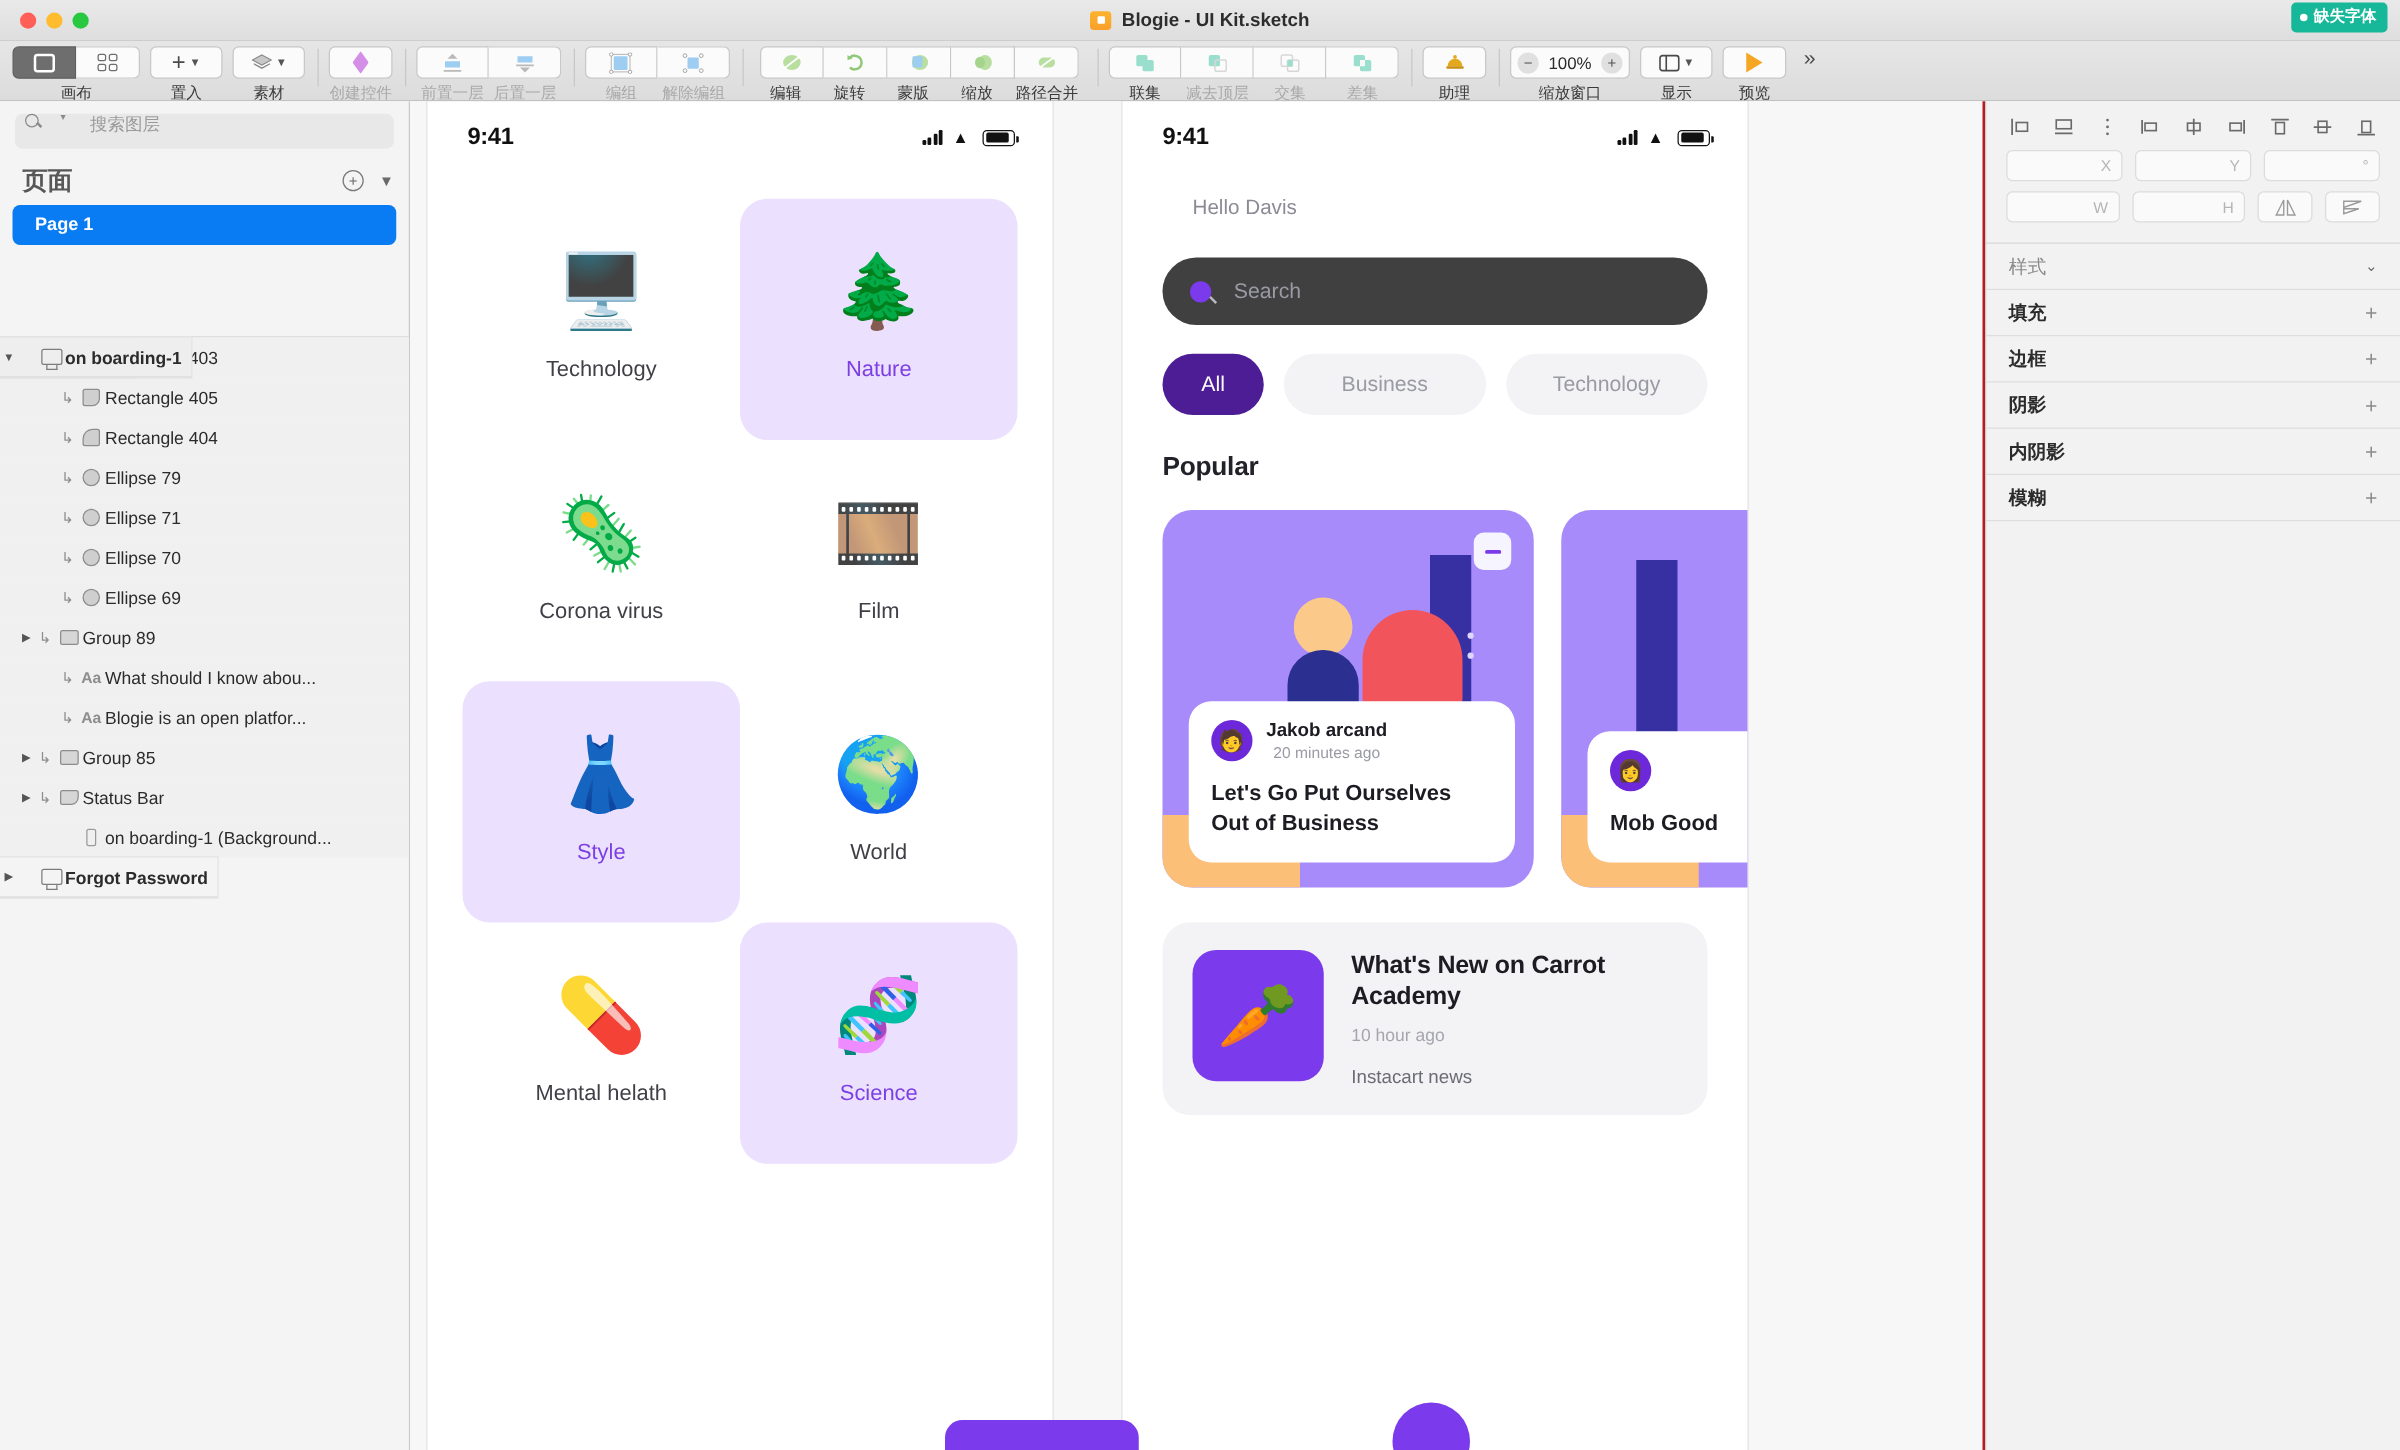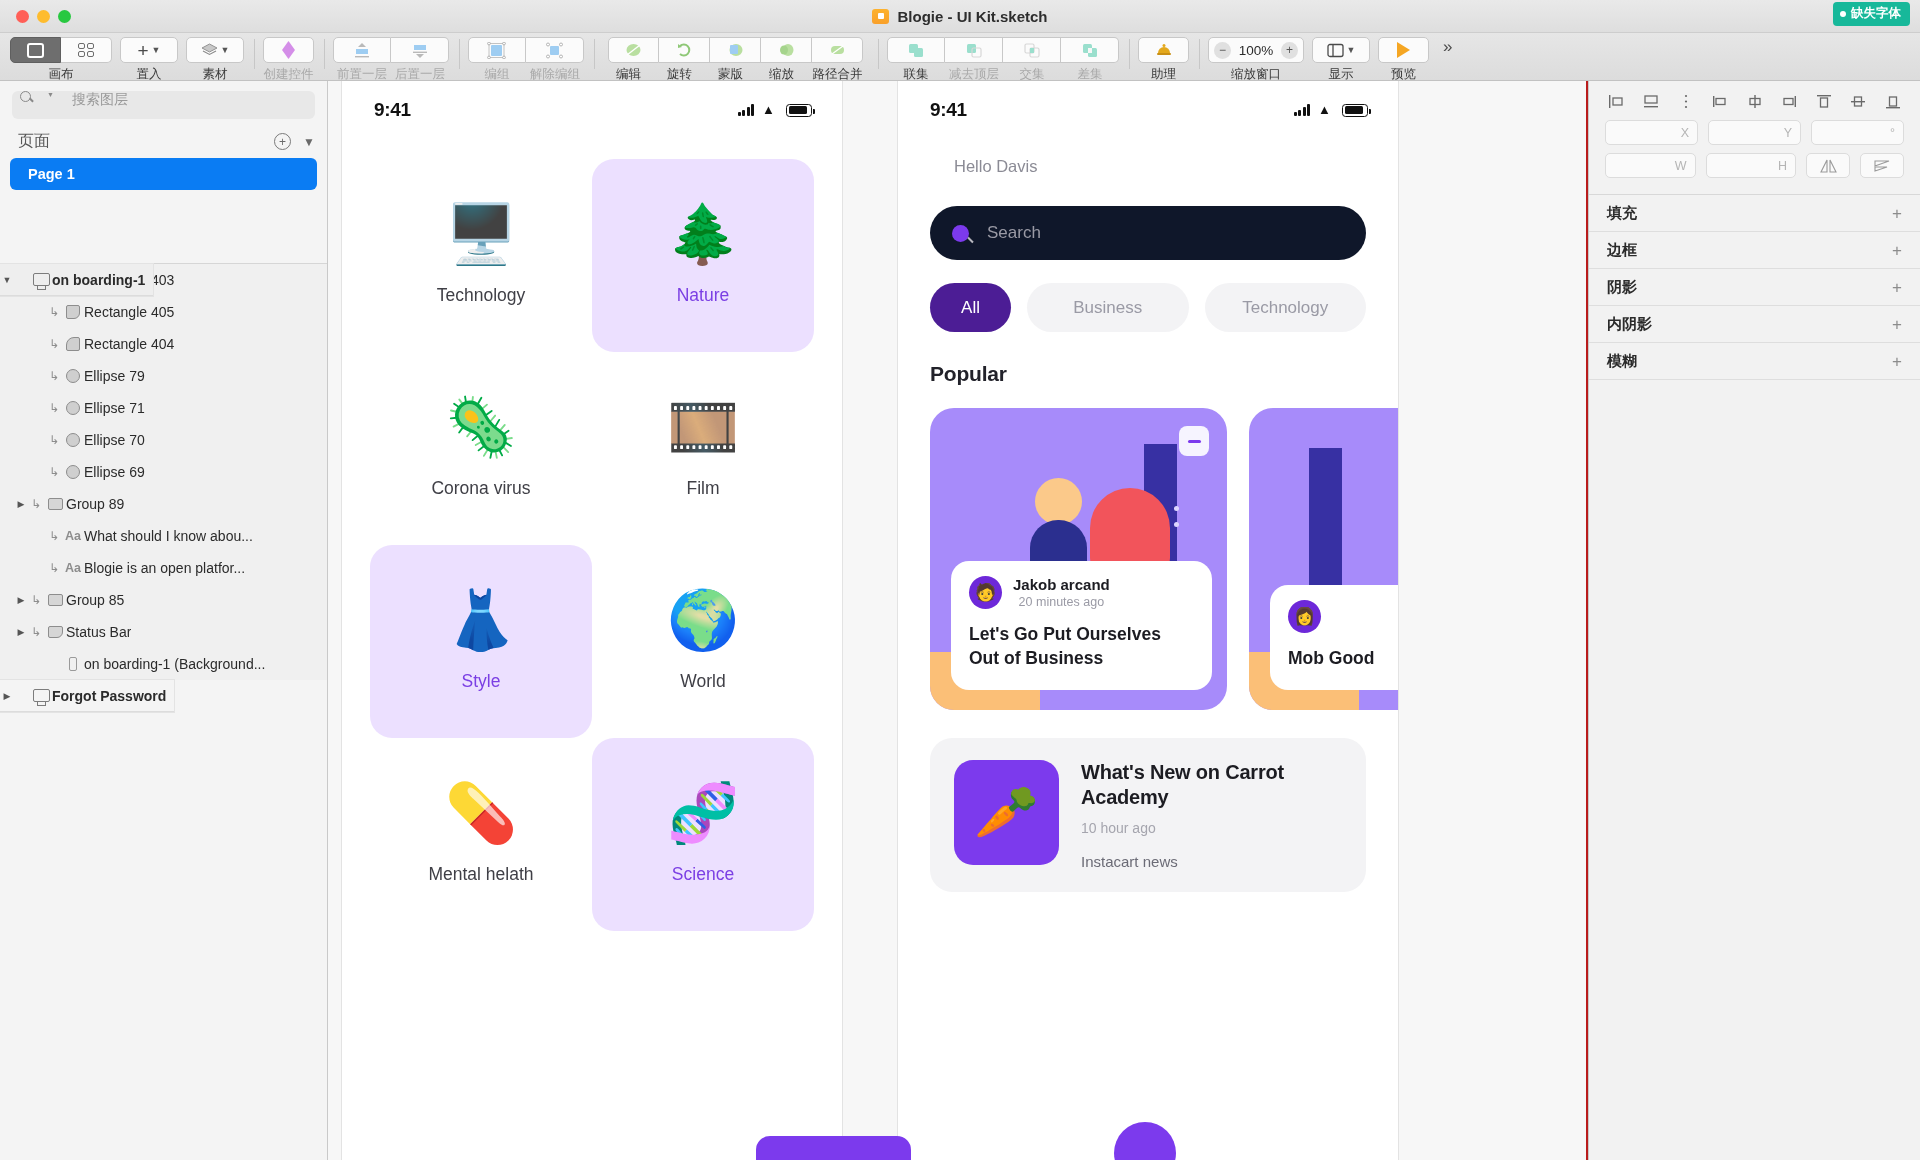--- a/index.html
+++ b/index.html
@@ -91,21 +91,21 @@
   .searchwrap { padding: 10px 12px 8px 12px; }
   .searchbox { background:#e8e8e8; border-radius:6px; height:28px;
     display:flex; align-items:flex-start; padding:0 8px; gap:18px; }
   .mag { width:11px;height:11px;border:1.6px solid #8a8a8a;border-radius:50%; position:relative; }
   .mag:after { content:""; position:absolute; width:5px;height:1.6px;background:#8a8a8a;
     transform:rotate(45deg); right:-4px; bottom:0px; }
   .search-ph { font-size:14px; color:#9a9a9a; }
   .mini-caret { font-size:7px; color:#8a8a8a; margin-left:-2px; }
   .pagesrow { display:flex; align-items:center; justify-content:space-between;
     padding: 4px 12px 6px 18px; }
-  .pageslabel { font-size:16px; color:#575757; }
+  .pageslabel { font-size:20px; color:#575757;font-weight:bold; }
   .pagesicons { display:flex; align-items:center; gap:12px; }
   .circ-plus { width:17px;height:17px;border:1.4px solid #7a7a7a;border-radius:50%;
     display:flex;align-items:center;justify-content:center;font-size:12px;color:#6a6a6a;line-height:1; }
   .page-item { margin: 0 10px; height:32px; background:#0a7cf3; border-radius:6px;
     display:flex; align-items:center; padding-left:18px; color:#fff; font-size:14.5px; font-weight:600; }
   .pages-spacer { height: 74px; border-bottom:1px solid #d6d6d6; }
 
   .layers { flex:1; overflow:hidden; background:#f4f4f4; }
   .lrow { height: 32px; display:flex; align-items:center; font-size:14px;
           color:#2b2b2b; padding-right:8px; }
@@ -161,21 +161,21 @@
          height: 193px; border-radius: 22px; }
   .cat.hl { background:#ece0ff; }
   .cat .emo { font-size:58px; line-height:1; }
   .cat .cname { margin-top:22px; font-size:17.5px; color:#3f3f46; }
   .cat.hl .cname { color:#7b3fe4; }
 
   
   .rhead { padding: 36px 32px 0 32px; }
   .hello { font-size:16.5px; color:#8b8b95;margin-left:24px; }
   .welcome { font-size:29px; font-weight:bold; color:#1c1c22; margin-top:6px; letter-spacing:-0.4px; }
-  .searchfield { margin: 30px 32px 0 32px; height:54px; background:#0f172a;
+  .searchfield { margin: 30px 32px 0 32px; height:54px; background:#404040;
     border-radius:27px; display:flex; align-items:center; padding-left:22px; gap:18px; }
   .mag-purple { width:17px;height:17px;border-radius:50%;background:#7c3aed; position:relative; }
   .mag-purple:after { content:""; position:absolute; width:7px;height:2px;background:#b8b8c0;
     transform:rotate(45deg); right:-5px; bottom:1px; }
   .srch-ph { font-size:17px; color:#9a9aa5; }
   .pills { display:flex; gap:16px; margin: 23px 32px 0 32px; }
   .pill { height:49px; border-radius:25px; display:flex; align-items:center;
     justify-content:center; font-size:17px; }
   .pill.on { background:#4c1d95; color:#fff; width:81px; }
   .pill.off { background:#f3f3f5; color:#9a9aa5; flex:1; }
@@ -910,20 +910,24 @@
         </div>
         <div class="flipbtn">
           <svg width="17" height="14" viewBox="0 0 17 14">
             <path d="M1 2 H15 L1 7 Z" fill="none" stroke="#9a9a9a" stroke-width="1.1"></path>
             <path d="M1 8 H13 L1 12 Z" fill="none" stroke="#9a9a9a" stroke-width="1.1"></path>
           </svg>
         </div>
       </div>
       <div class="insp-sep"></div>
       <div id="style-sections">
+          <div class="srow head">
+            <span class="sl">样式</span>
+            <span class="chev-g">⌄</span>
+          </div>
           <div class="srow">
             <span class="sl b">填充</span>
             <span class="plus-g">+</span>
           </div>
           <div class="srow">
             <span class="sl b">边框</span>
             <span class="plus-g">+</span>
           </div>
           <div class="srow">
             <span class="sl b">阴影</span>

